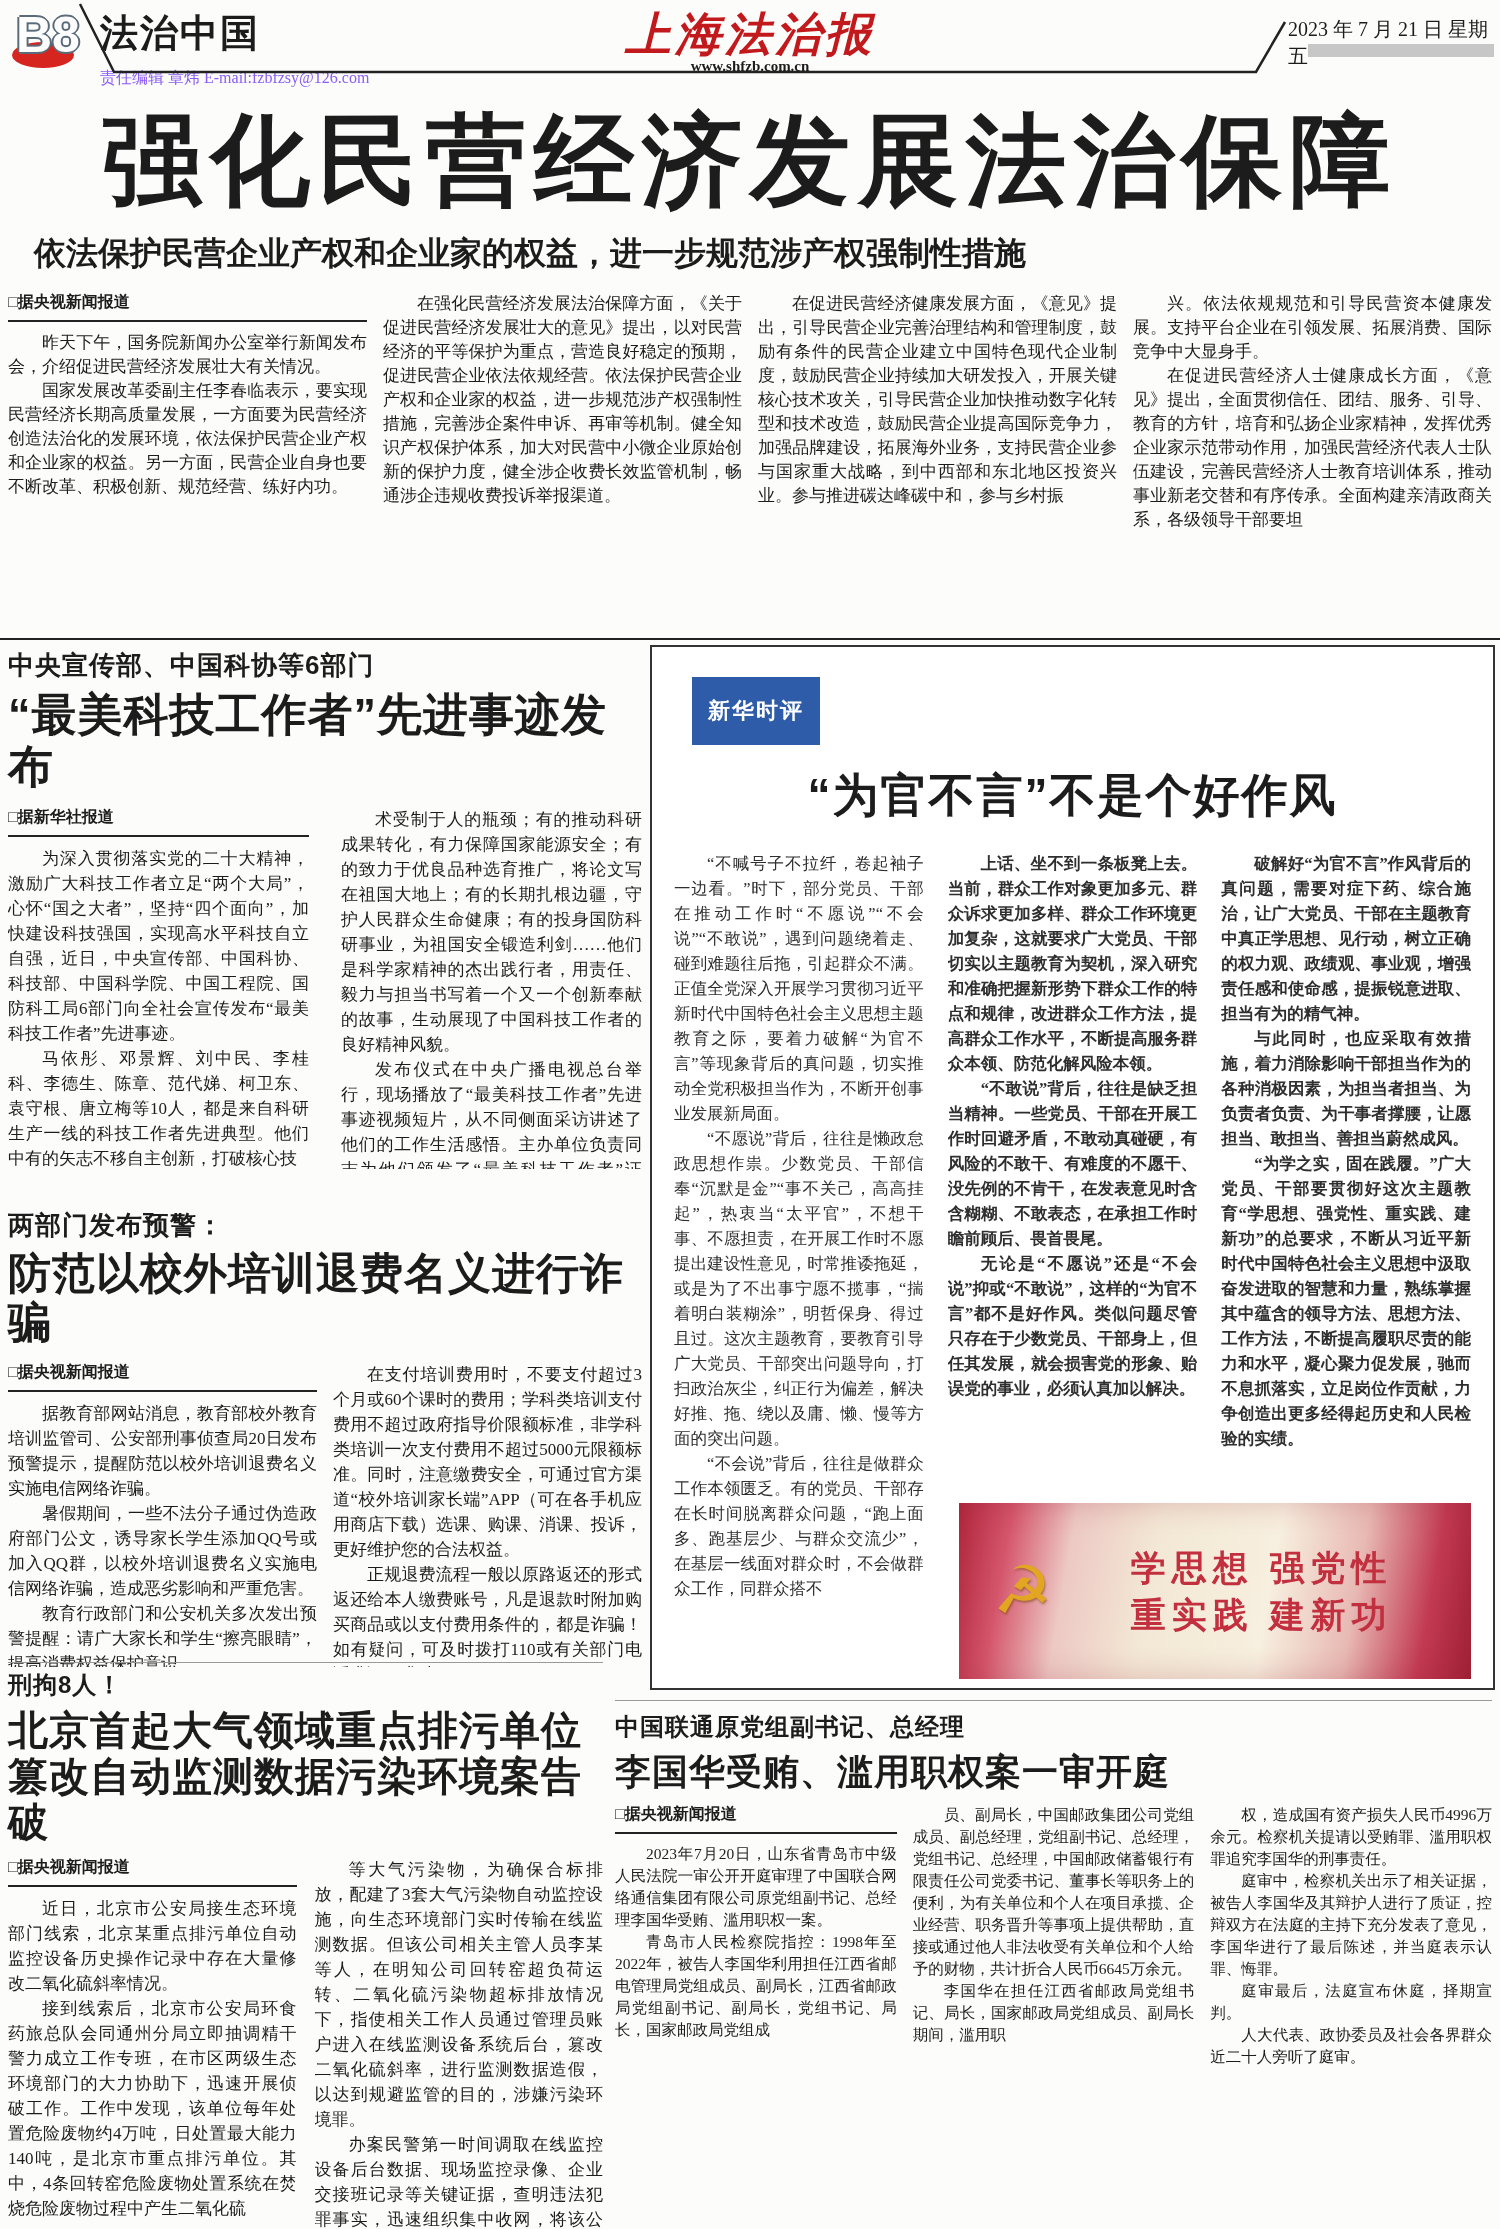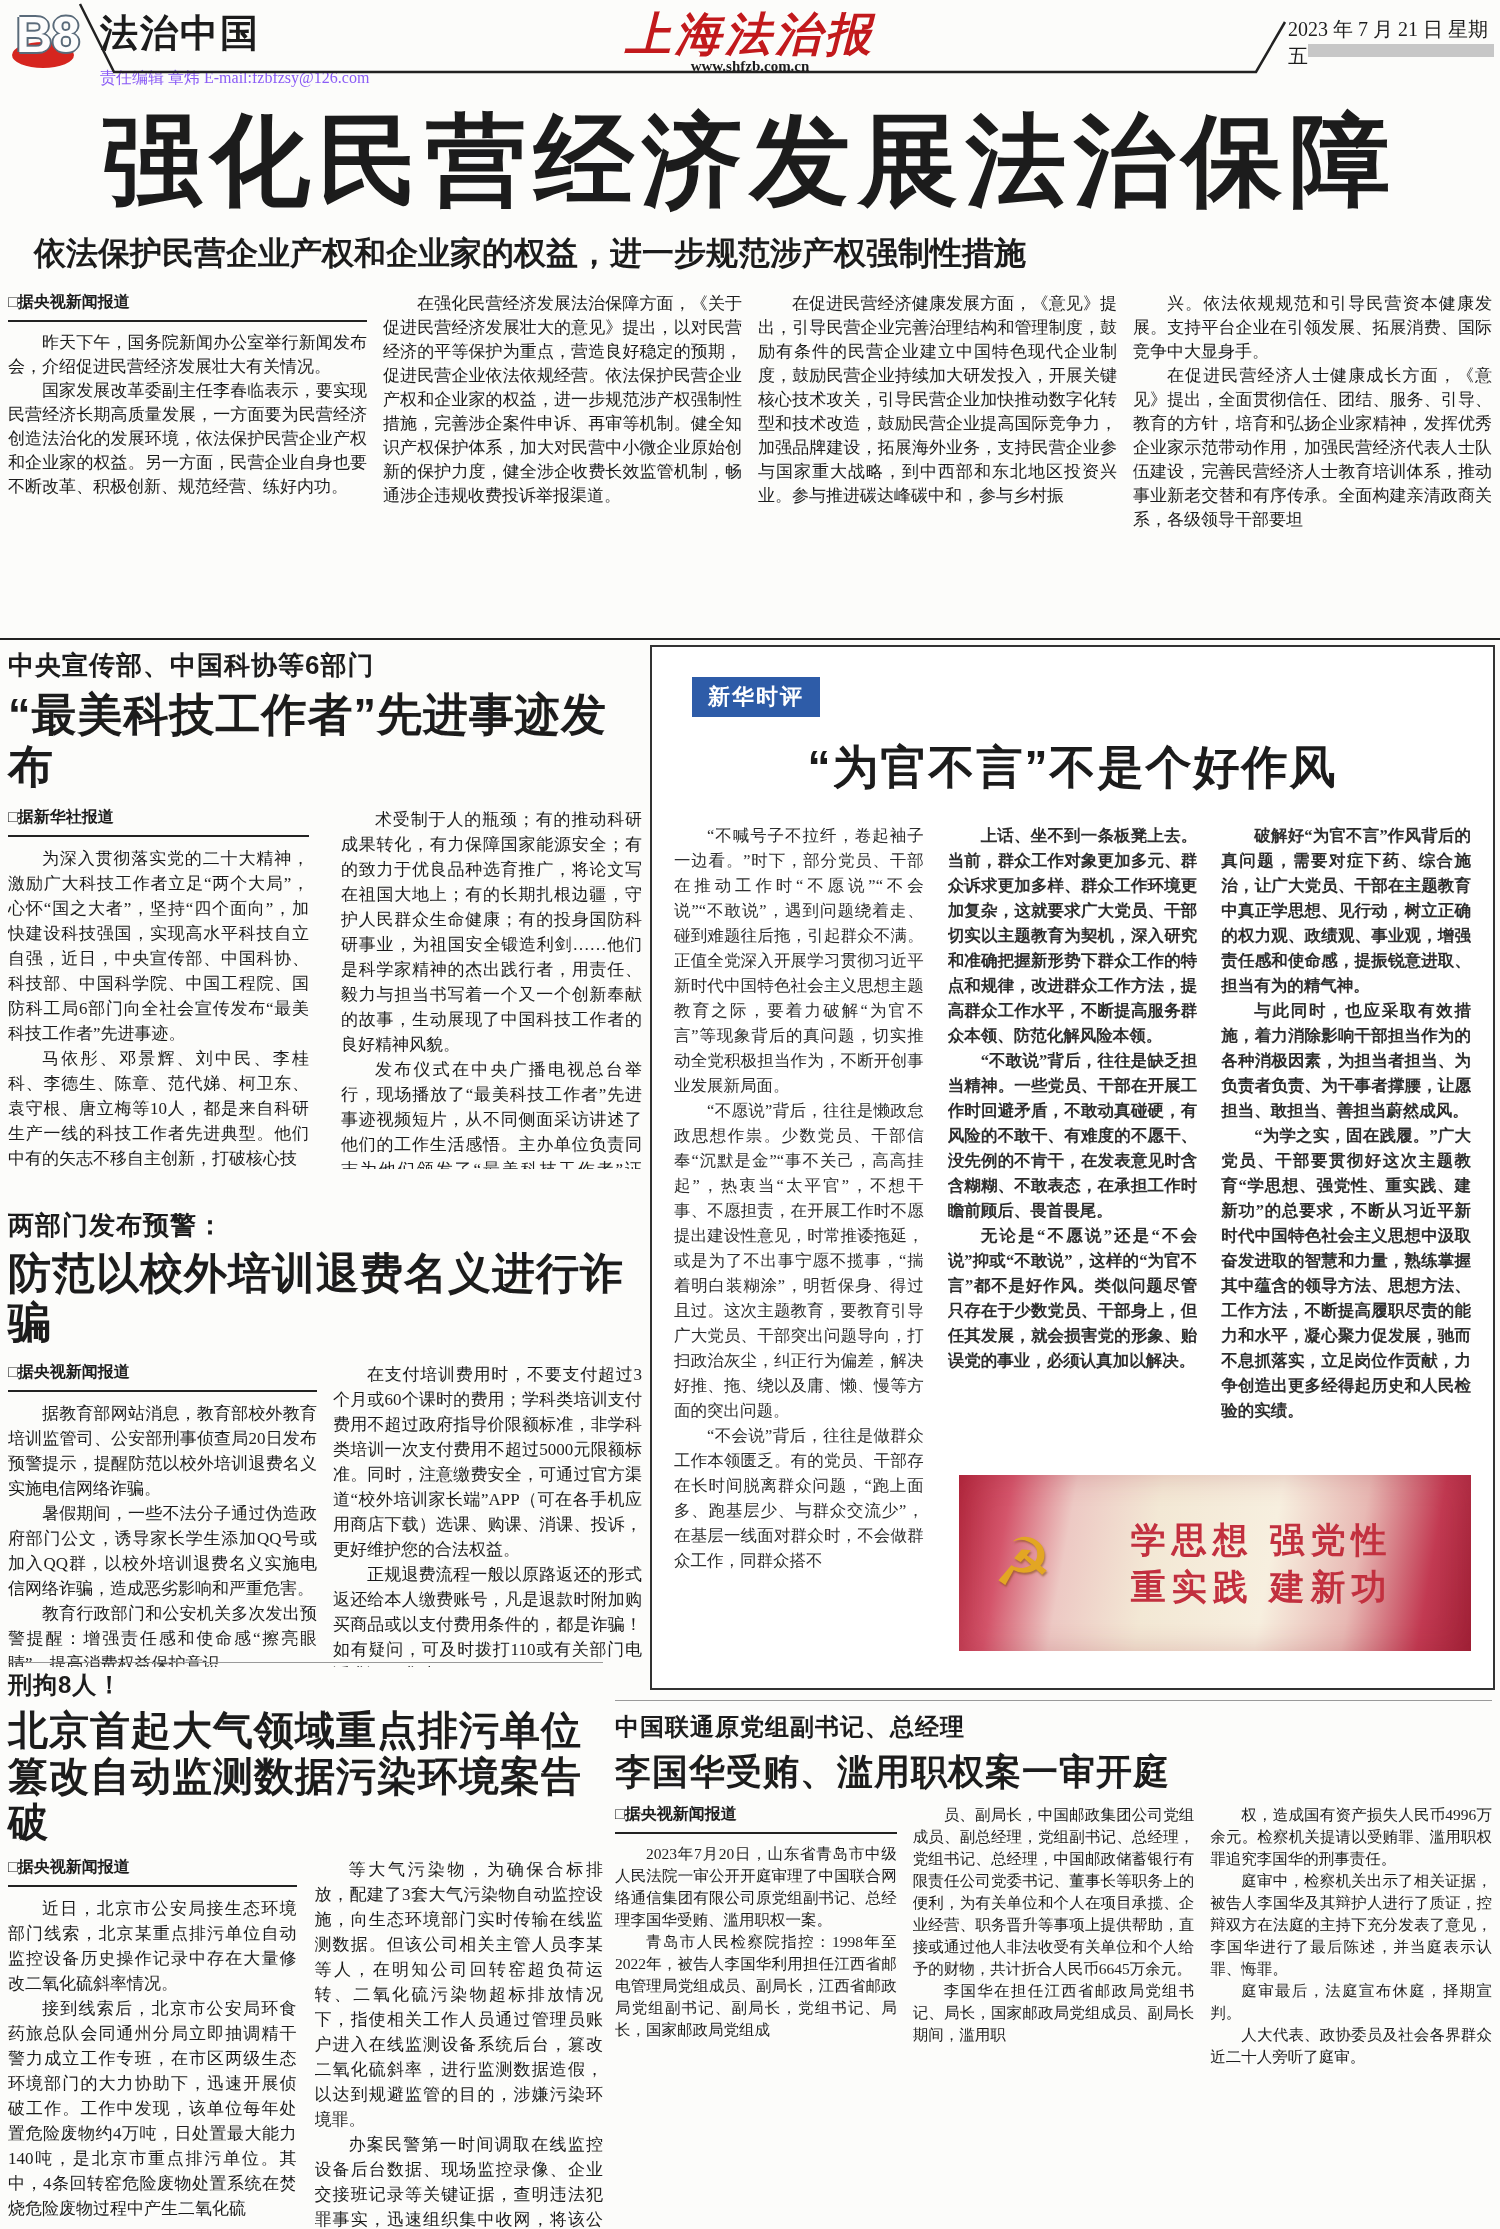--- a/index.html
+++ b/index.html
@@ -52,21 +52,21 @@
   .liguohua{position:absolute;left:615px;top:1700px;width:877px;height:529px;border-top:1px solid #999;padding-top:10px;}
   .liguohua .kicker{font-size:24px;}
   .liguohua .headline{font-size:36px;margin:8px 0 12px 0;}
   .liguohua .cols{gap:16px;height:372px;}
   .liguohua .col p{font-size:15.5px;line-height:22px;}
   
   .shiping{position:absolute;left:650px;top:645px;width:845px;height:1045px;border:2px solid #333;
            box-sizing:border-box;padding:16px 22px;background:#fff;}
   .sp-badge{display:inline-block;margin:14px 0 0 18px;background:#2e5ca8;color:#fff;
            font-family:"Liberation Sans",sans-serif;font-weight:bold;font-size:22px;
-           padding:5px 16px;letter-spacing:2px;}
+           padding:19px 16px;letter-spacing:2px;}
   .sp-headline{text-align:center;font-family:"Liberation Sans",sans-serif;font-weight:900;
            font-size:46px;letter-spacing:2px;margin:20px 0 24px 0;}
   .sp-body{position:relative;height:832px;display:flex;gap:24px;}
   .sp-col{flex:1;overflow:hidden;}
   .sp-col p{margin:0;font-size:16.5px;line-height:25px;text-align:justify;text-indent:2em;color:#2e2e2e;}
   .sp-col.short{height:642px;font-weight:bold;}
   .banner{position:absolute;right:0;bottom:4px;width:512px;height:176px;display:flex;align-items:center;
           background:linear-gradient(100deg,#b3273d 0%,#d4556b 10%,#edc9c4 22%,#f3e8d5 38%,#f7efdf 60%,#e8b9b4 76%,#c23a52 90%,#a02036 100%);
           box-shadow:inset 0 0 30px rgba(150,30,50,.25);}
   .emblem{margin-left:34px;font-size:66px;color:#e3a623;text-shadow:1px 2px 2px rgba(120,70,0,.5);line-height:1;}
@@ -162,21 +162,21 @@
   </section>
 
   <section class="tuifei">
     <div class="kicker">两部门发布预警：</div>
     <h2 class="headline">防范以校外培训退费名义进行诈骗</h2>
     <div class="cols">
       <div class="col">
         <div class="byline">□据央视新闻报道</div>
         <p>据教育部网站消息，教育部校外教育培训监管司、公安部刑事侦查局20日发布预警提示，提醒防范以校外培训退费名义实施电信网络诈骗。</p>
         <p>暑假期间，一些不法分子通过伪造政府部门公文，诱导家长学生添加QQ号或加入QQ群，以校外培训退费名义实施电信网络诈骗，造成恶劣影响和严重危害。</p>
-        <p>教育行政部门和公安机关多次发出预警提醒：增强责任感和使命感“擦亮眼睛”，提高消费权益保护意识。</p>
+        <p>教育行政部门和公安机关多次发出预警提醒：请广大家长和学生“擦亮眼睛”，提高消费权益保护意识。</p>
       </div>
       <div class="col">
         <p>在支付培训费用时，不要支付超过3个月或60个课时的费用；学科类培训支付费用不超过政府指导价限额标准，非学科类培训一次支付费用不超过5000元限额标准。同时，注意缴费安全，可通过官方渠道“校外培训家长端”APP（可在各手机应用商店下载）选课、购课、消课、投诉，更好维护您的合法权益。</p>
         <p>正规退费流程一般以原路返还的形式返还给本人缴费账号，凡是退款时附加购买商品或以支付费用条件的，都是诈骗！如有疑问，可及时拨打110或有关部门电话求证、求助。</p>
       </div>
     </div>
   </section>
 
   <section class="paiwu">
     <div class="kicker">刑拘8人！</div>

